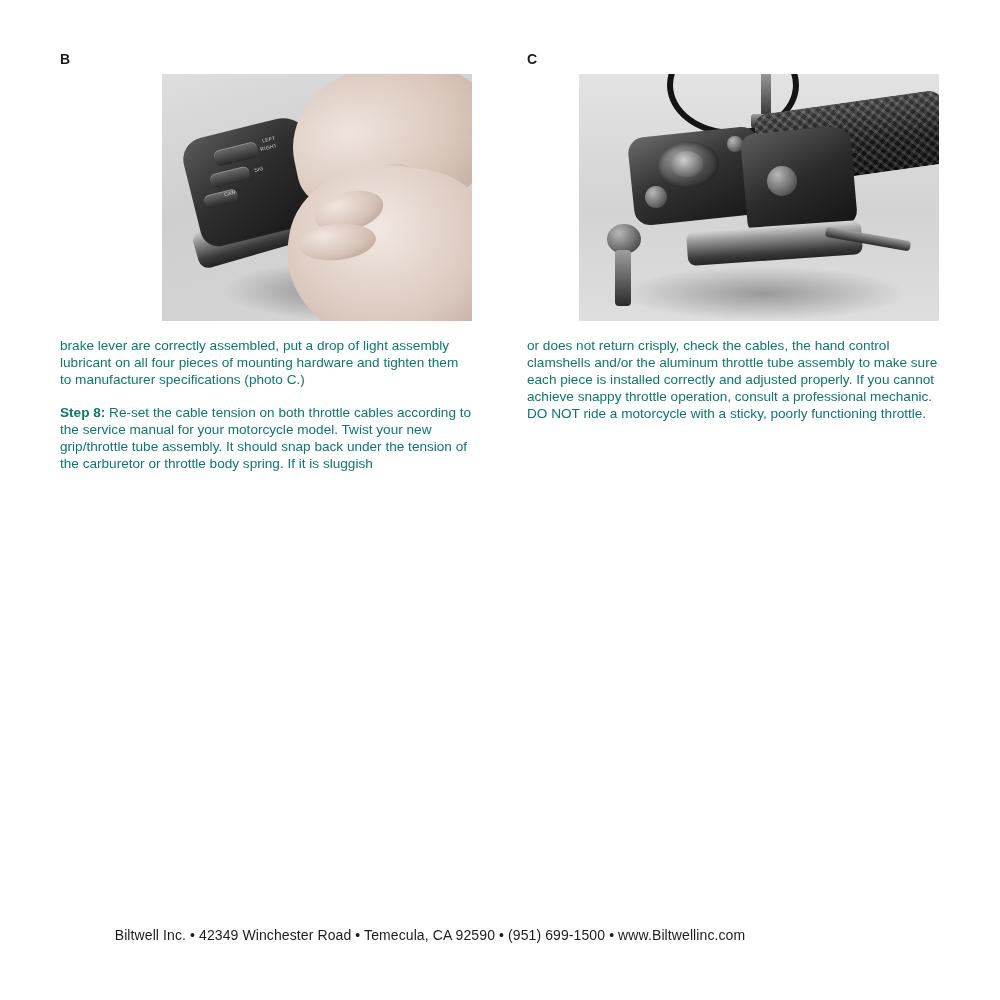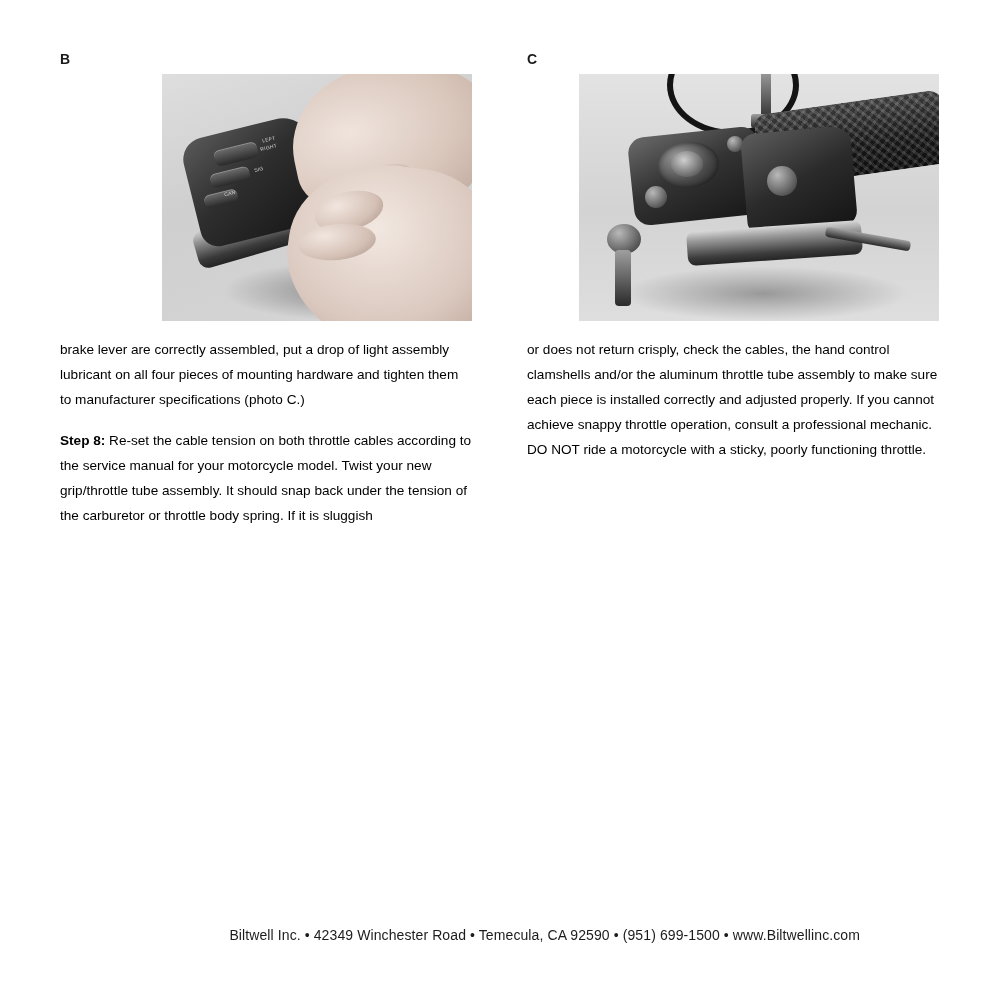--- a/index.html
+++ b/index.html
@@ -240,36 +240,36 @@
     position: absolute;
     left: 40px;
     bottom: 0;
     width: 290px;
     height: 55px;
     background: radial-gradient(ellipse at center, rgba(0,0,0,0.3) 0%, rgba(0,0,0,0) 70%);
   }
   
   .body-text {
     font-size: 13.6px;
-    line-height: 25px;
-    color: #000000;
+    line-height: 17px;
+    color: #0f766e;
     margin-top: 16px;
     text-align: left;
   }
   .body-text.second {
   }
   .step-label {
     font-weight: bold;
   }
   .footer {
     position: absolute;
     left: 0;
     top: 927px;
     width: 860px;
-    text-align: right;
+    text-align: center;
     font-size: 14px;
     color: #1c1c1c;
     letter-spacing: 0.1px;
   }
 </style>
 </head>
 <body>
 
 <div class="page">
 

